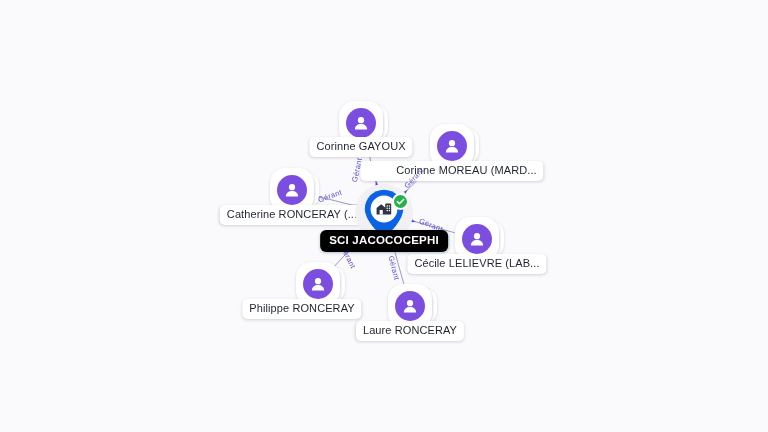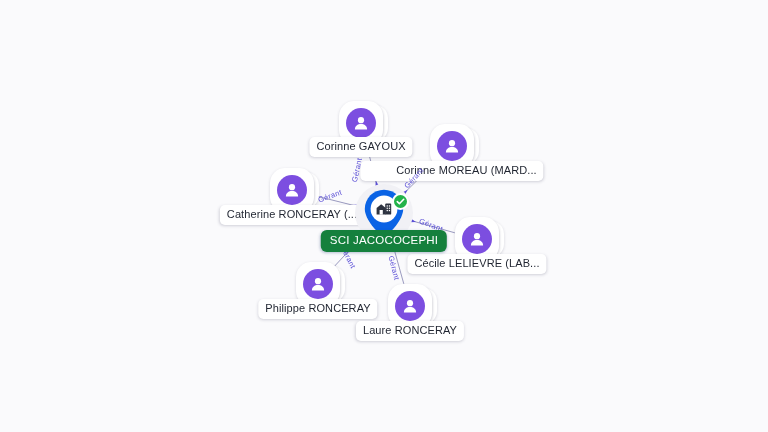--- a/index.html
+++ b/index.html
@@ -117,28 +117,28 @@
     box-sizing: border-box;
     display: flex;
     align-items: center;
     justify-content: center;
   }
   .verified-badge svg { display: block; }
 
   #company-label {
     position: absolute;
     transform: translate(-50%, 0);
-    background: #15803d;
+    background: #000000;
     color: #ffffff;
     border-radius: 6px;
     padding: 4px 9px 5px 9px;
     font-size: 11.5px;
     line-height: 13px;
     white-space: nowrap;
-    font-weight: 400;
+    font-weight: 700;
     letter-spacing: 0.2px;
     box-shadow: 0 1px 3px rgba(20,50,110,0.30);
   }
 
   
   .edge-label {
     position: absolute;
     font-size: 7.5px;
     color: #5b4fd6;
     white-space: nowrap;
@@ -230,21 +230,21 @@
           <div class="card c2"></div>
           <div class="card c1"></div>
           <div class="avatar">
             <svg width="18" height="18" viewBox="0 0 18 18">
               <circle cx="9" cy="6.2" r="3.1" fill="#ffffff"></circle>
               <path d="M2.9 15.4 C2.9 11.9 5.6 10.0 9 10.0 C12.4 10.0 15.1 11.9 15.1 15.4 Z" fill="#ffffff"></path>
             </svg>
           </div>
         </div>
       </div>
-      <div class="node-label" style="left: 318px; top: 299px;">Philippe RONCERAY</div>
+      <div class="node-label" style="left: 302px; top: 299px;">Philippe RONCERAY</div>
       <div class="node" style="left: 410px; top: 306px;">
         <div class="person-stack">
           <div class="card c3"></div>
           <div class="card c2"></div>
           <div class="card c1"></div>
           <div class="avatar">
             <svg width="18" height="18" viewBox="0 0 18 18">
               <circle cx="9" cy="6.2" r="3.1" fill="#ffffff"></circle>
               <path d="M2.9 15.4 C2.9 11.9 5.6 10.0 9 10.0 C12.4 10.0 15.1 11.9 15.1 15.4 Z" fill="#ffffff"></path>
             </svg>

